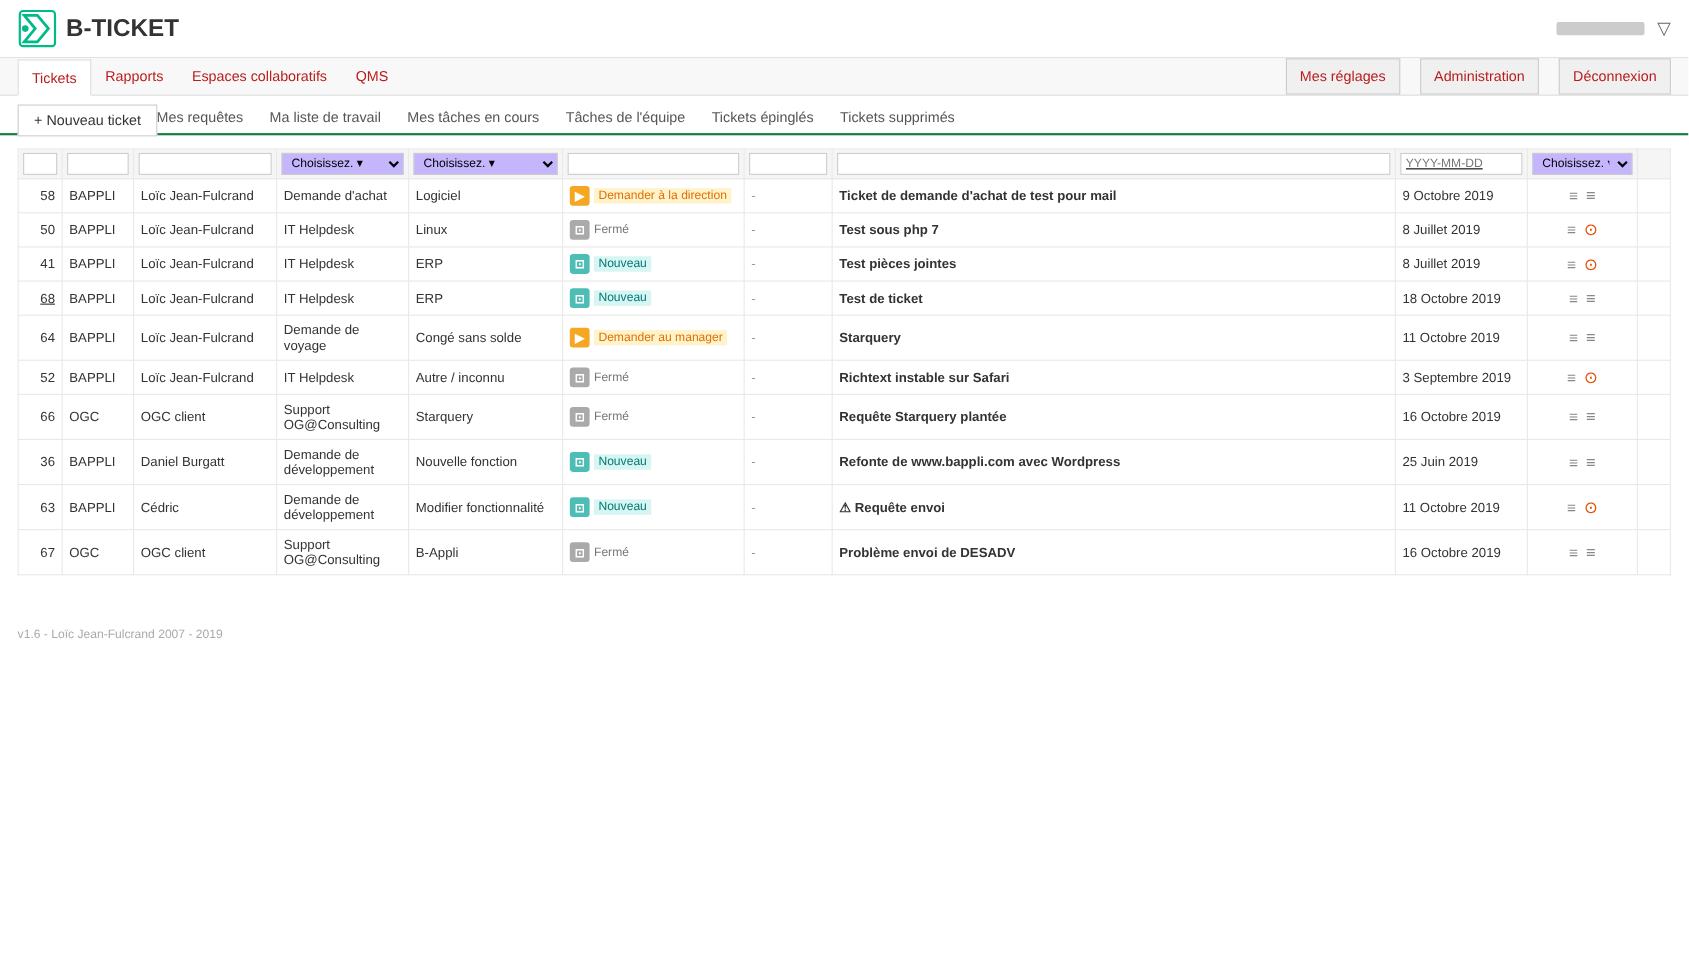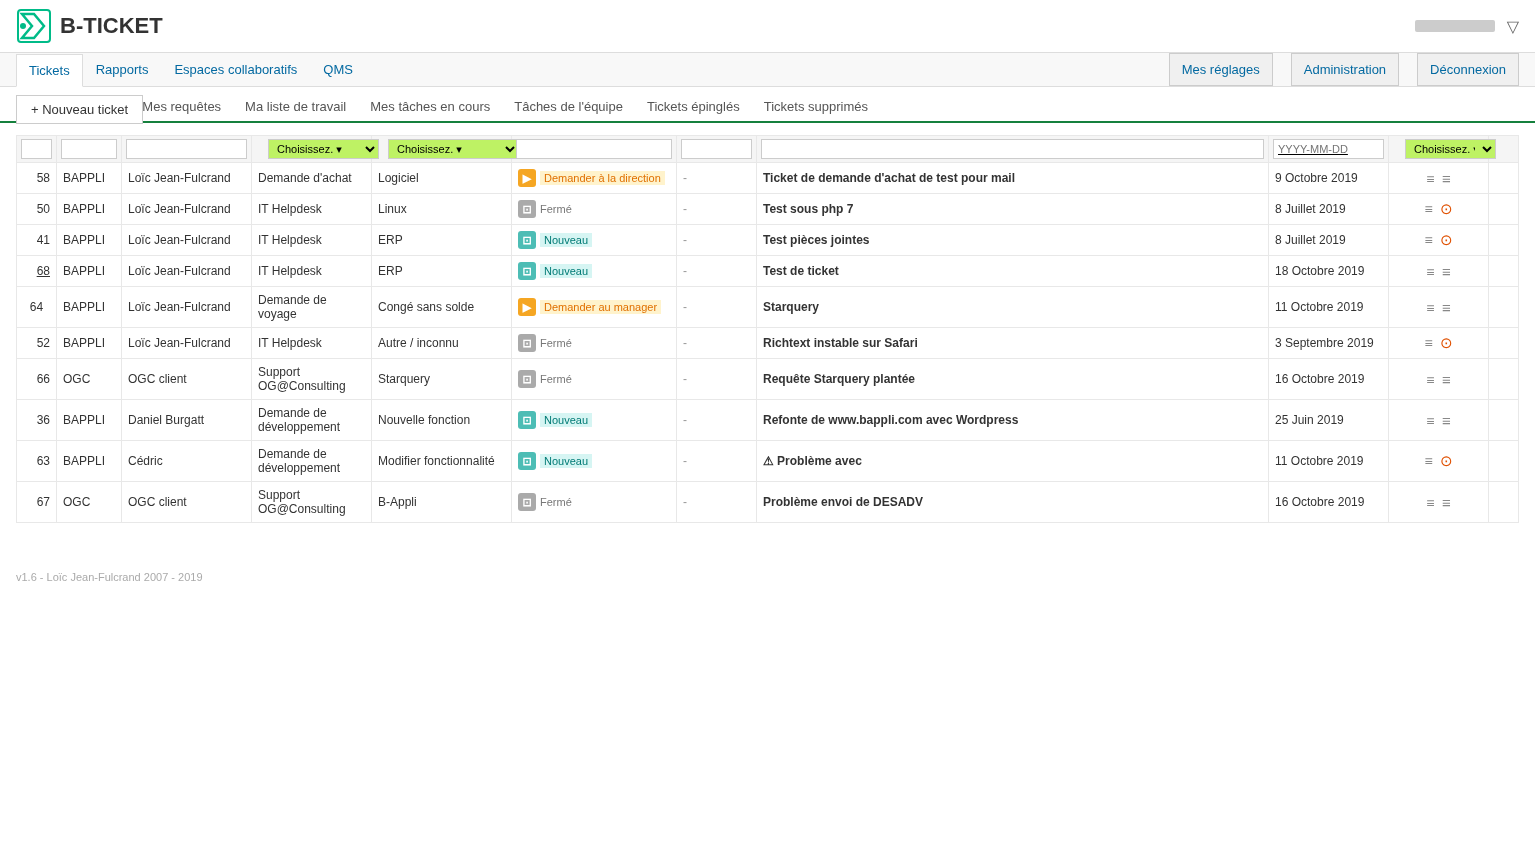--- a/index.html
+++ b/index.html
@@ -8,21 +8,21 @@
     
     .header { display: flex; align-items: center; padding: 8px 16px; border-bottom: 1px solid #ddd; }
     .logo { display: flex; align-items: center; gap: 8px; font-size: 22px; font-weight: bold; color: #333; }
     .logo-icon { width: 36px; height: 36px; }
     .header-right { margin-left: auto; display: flex; align-items: center; gap: 4px; }
     .user-btn { background: #ccc; border: none; padding: 6px 16px; cursor: pointer; font-size: 12px; border-radius: 2px; }
     .filter-icon { font-size: 16px; color: #666; cursor: pointer; margin-left: 8px; }
 
     
     .top-nav { display: flex; align-items: center; padding: 0 16px; border-bottom: 1px solid #ddd; background: #f8f8f8; }
-    .top-nav-item { padding: 8px 12px; font-size: 13px; cursor: pointer; color: #0369a1; border: 1px solid transparent; }
+    .top-nav-item { padding: 8px 12px; font-size: 13px; cursor: pointer; color: #b91c1c; border: 1px solid transparent; }
     .top-nav-item.active { background: #fff; border-color: #ddd; border-bottom-color: #fff; margin-bottom: -1px; }
     .top-nav-right { margin-left: auto; display: flex; gap: 16px; }
     .top-nav-right .top-nav-item { border: 1px solid #ccc; background: #f0f0f0; margin-left: 2px; }
 
     
     .sub-nav { display: flex; padding: 6px 16px 0; border-bottom: 2px solid #15803d; gap: 4px; }
     .sub-nav-item { padding: 6px 10px; font-size: 13px; cursor: pointer; color: #555; border-bottom: 3px solid transparent; margin-bottom: -2px; }
     .sub-nav-item.active { color: #00aa88; border-bottom-color: #00aa88; font-weight: 500; }
 
     
@@ -32,21 +32,21 @@
     .new-ticket-btn { float: right; background: #fff; border: 1px solid #ccc; padding: 6px 14px; cursor: pointer; font-size: 13px; color: #333; display: flex; align-items: center; gap: 4px; margin-top: -40px; }
 
     
     .ticket-table { width: 100%; border-collapse: collapse; font-size: 12px; }
     .ticket-table th { background: #e8e8e8; padding: 7px 6px; text-align: left; font-weight: bold; font-size: 12px; border: 1px solid #ddd; white-space: nowrap; }
     .ticket-table td { padding: 6px 6px; border: 1px solid #e8e8e8; vertical-align: middle; }
 
     
     .filter-row td { padding: 3px 4px; background: #f5f5f5; }
     .filter-input { width: 100%; border: 1px solid #ccc; padding: 3px 4px; font-size: 11px; text-decoration: underline; }
-    .filter-select { width: 100%; border: 1px solid #ccc; padding: 2px 4px; font-size: 11px; background: #bef264; cursor: pointer; margin-left: 12px; }
+    .filter-select { width: 100%; border: 1px solid #ccc; padding: 2px 4px; font-size: 11px; background: #c4b5fd; cursor: pointer; }
 
     
     .status-cell { display: flex; align-items: center; gap: 4px; }
     .status-icon { width: 18px; height: 18px; display: inline-flex; align-items: center; justify-content: center; border-radius: 3px; font-size: 11px; font-weight: bold; flex-shrink: 0; }
     .status-icon.orange { background: #f5a623; color: #fff; }
     .status-icon.gray { background: #aaa; color: #fff; }
     .status-icon.teal { background: #4dbdb5; color: #fff; }
     .status-text-orange { color: #e07000; background: #fff3cc; padding: 1px 4px; font-size: 11px; }
     .status-text-gray { color: #777; font-size: 11px; }
     .status-text-teal { color: #007a75; background: #d6f5f3; padding: 1px 4px; font-size: 11px; }
@@ -211,21 +211,21 @@
     <td class="col-traite"><span class="dash">-</span></td>
     <td class="col-sujet"><span class="subject-bold">Test de ticket</span></td>
     <td class="col-date">18 Octobre 2019</td>
     <td class="col-priorite priority-col">
       <span style="color:#888; font-size:14px; margin-right:4px;">≡</span>
       <span style="color:#888; font-size:15px;">≡</span>
     </td>
     <td class="col-actions"></td>
   </tr>
         <tr>
-    <td class="col-id" style="text-align:center;">64</td>
+    <td class="col-id" style="text-align:right;">64</td>
     <td class="col-division">BAPPLI</td>
     <td class="col-demande">Loïc Jean-Fulcrand</td>
     <td class="col-type">Demande de voyage</td>
     <td class="col-categorie">Congé sans solde</td>
     <td class="col-statuts">
       <div class="status-cell">
         <span class="status-icon orange">▶</span>
         <span class="status-text-orange">Demander au manager</span>
       </div>
     </td>
@@ -307,21 +307,21 @@
     <td class="col-demande">Cédric</td>
     <td class="col-type">Demande de développement</td>
     <td class="col-categorie">Modifier fonctionnalité</td>
     <td class="col-statuts">
       <div class="status-cell">
         <span class="status-icon teal">⊡</span>
         <span class="status-text-teal">Nouveau</span>
       </div>
     </td>
     <td class="col-traite"><span class="dash">-</span></td>
-    <td class="col-sujet"><span class="subject-bold">⚠ Problème avec</span></td>
+    <td class="col-sujet"><span class="subject-bold">⚠ Requête envoi</span></td>
     <td class="col-date">11 Octobre 2019</td>
     <td class="col-priorite priority-col">
       <span style="color:#888; font-size:14px; margin-right:4px;">≡</span>
       <span style="color:#e05000; font-size:15px;">⊙</span>
     </td>
     <td class="col-actions"></td>
   </tr>
         <tr>
     <td class="col-id" style="text-align:right;">67</td>
     <td class="col-division">OGC</td>

